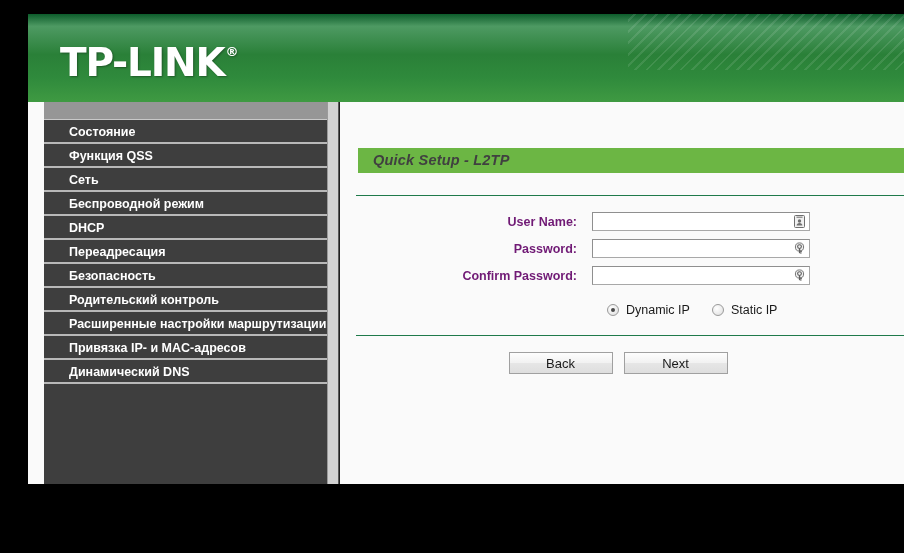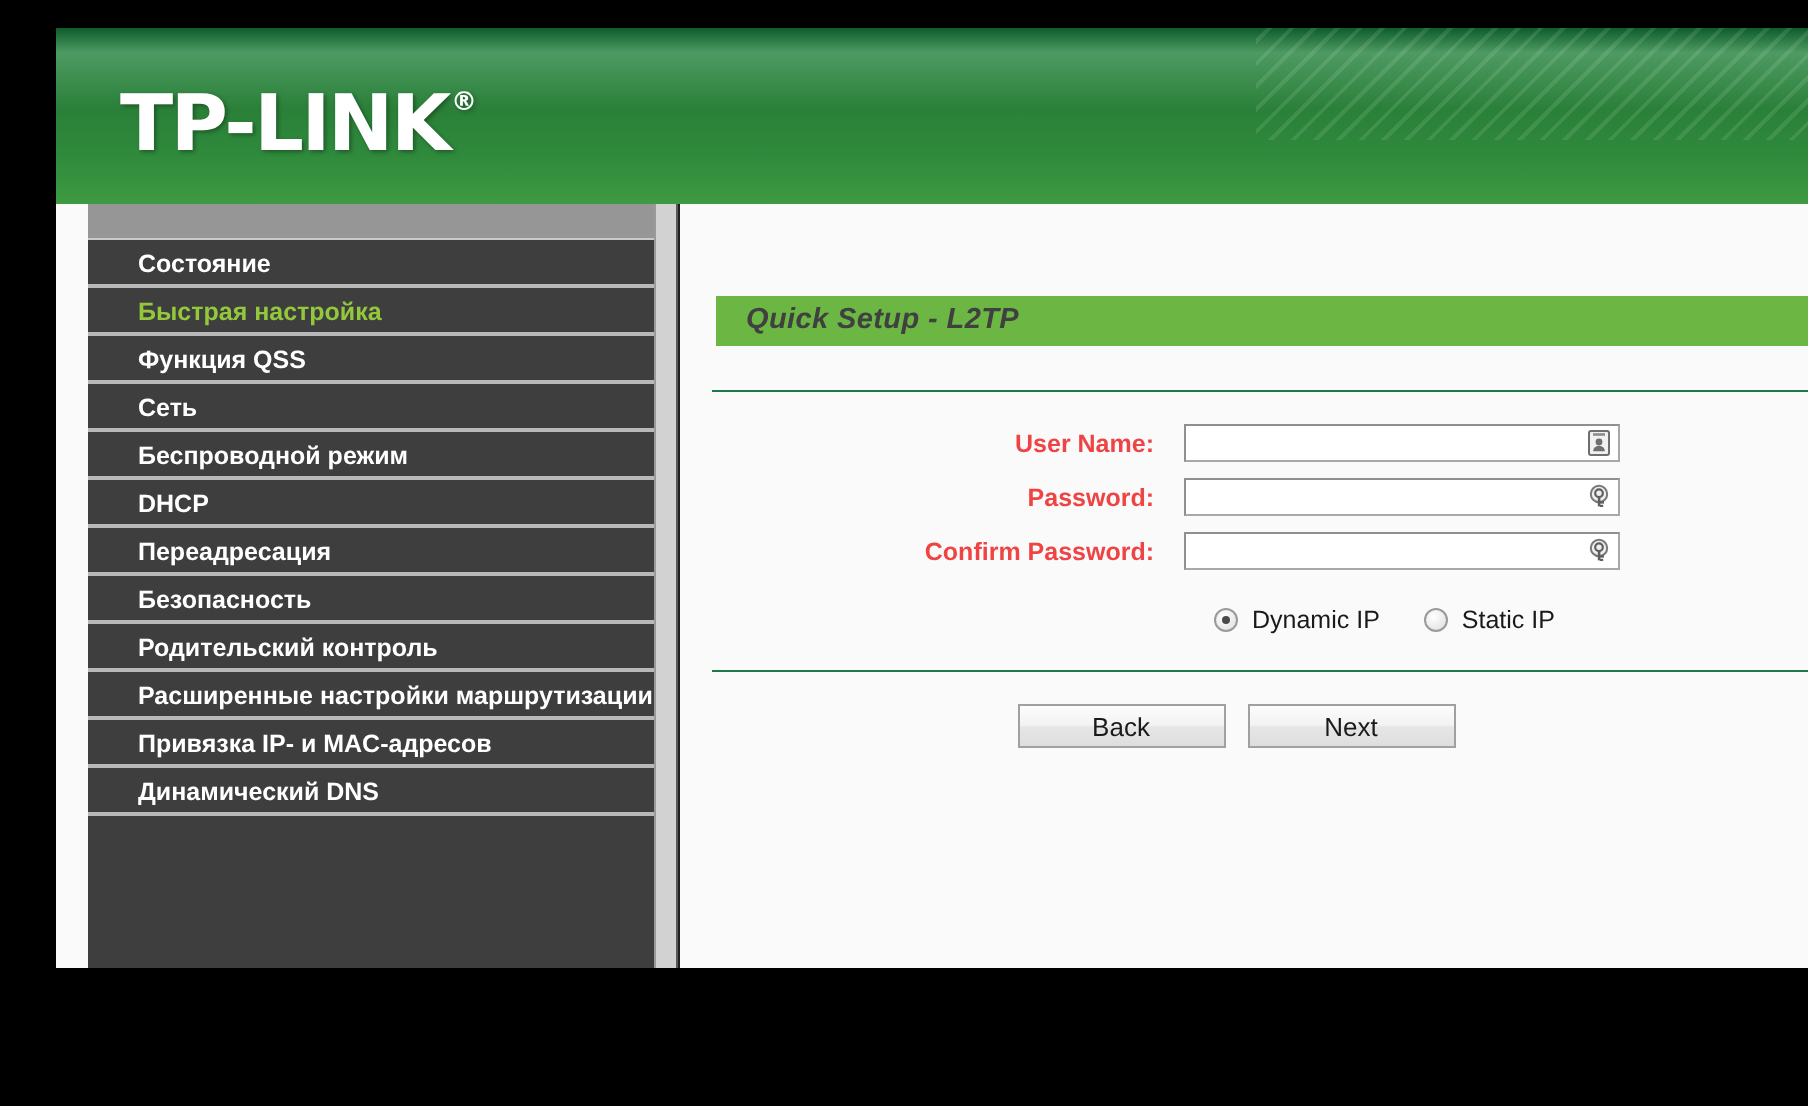--- a/index.html
+++ b/index.html
@@ -149,21 +149,21 @@
     align-items: center;
     margin-bottom: 8px;
   }
   .flabel {
     width: 252px;
     flex: 0 0 252px;
     text-align: right;
     padding-right: 15px;
     font-size: 12.5px;
     font-weight: bold;
-    color: #ef4444;
+    color: #701a75;
   }
   .finput {
     position: relative;
     width: 218px;
     height: 19px;
     background: #ffffff;
     border: 1px solid #a8a8a8;
     border-top-color: #8f8f8f;
     border-left-color: #8f8f8f;
   }
@@ -239,21 +239,20 @@
       <span>TP-LINK</span><span class="reg">®</span>
     </div>
   </div>
 
   <div class="body-wrap">
 
     <nav class="sidebar">
       <div class="sidebar-top"></div>
       <ul class="menu" id="menu-list">
           <li class="menu-item">Состояние</li>
-          <li class="menu-item active">Быстрая настройка</li>
           <li class="menu-item">Функция QSS</li>
           <li class="menu-item">Сеть</li>
           <li class="menu-item">Беспроводной режим</li>
           <li class="menu-item">DHCP</li>
           <li class="menu-item">Переадресация</li>
           <li class="menu-item">Безопасность</li>
           <li class="menu-item">Родительский контроль</li>
           <li class="menu-item">Расширенные настройки маршрутизации</li>
           <li class="menu-item">Привязка IP- и MAC-адресов</li>
           <li class="menu-item">Динамический DNS</li>

